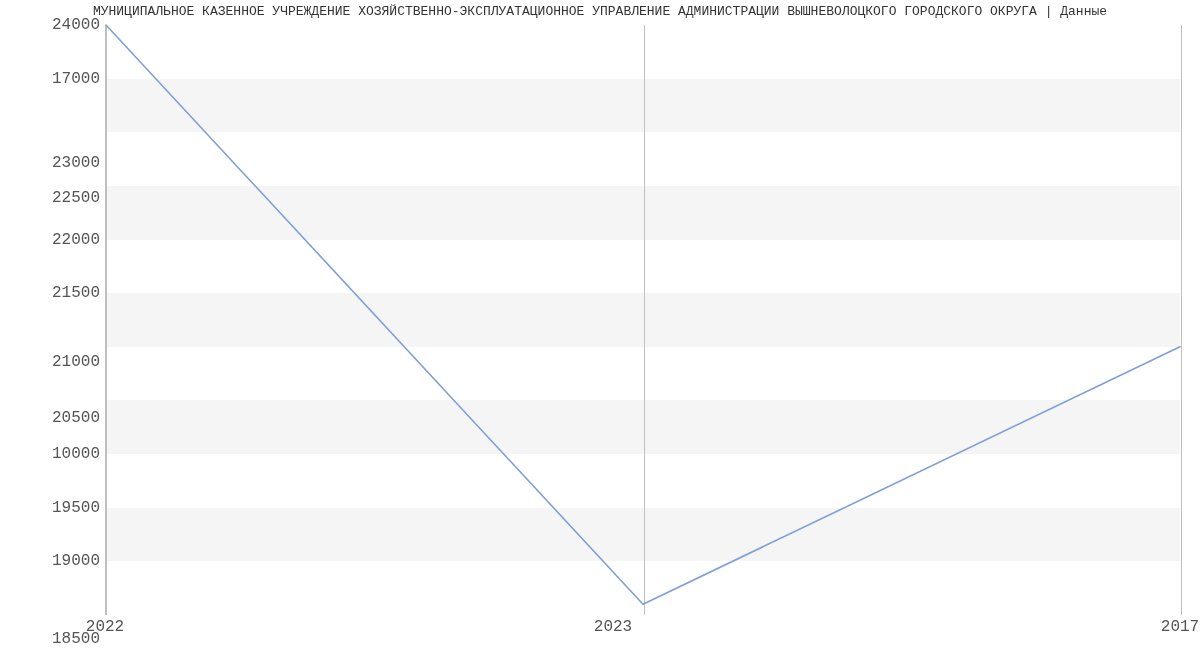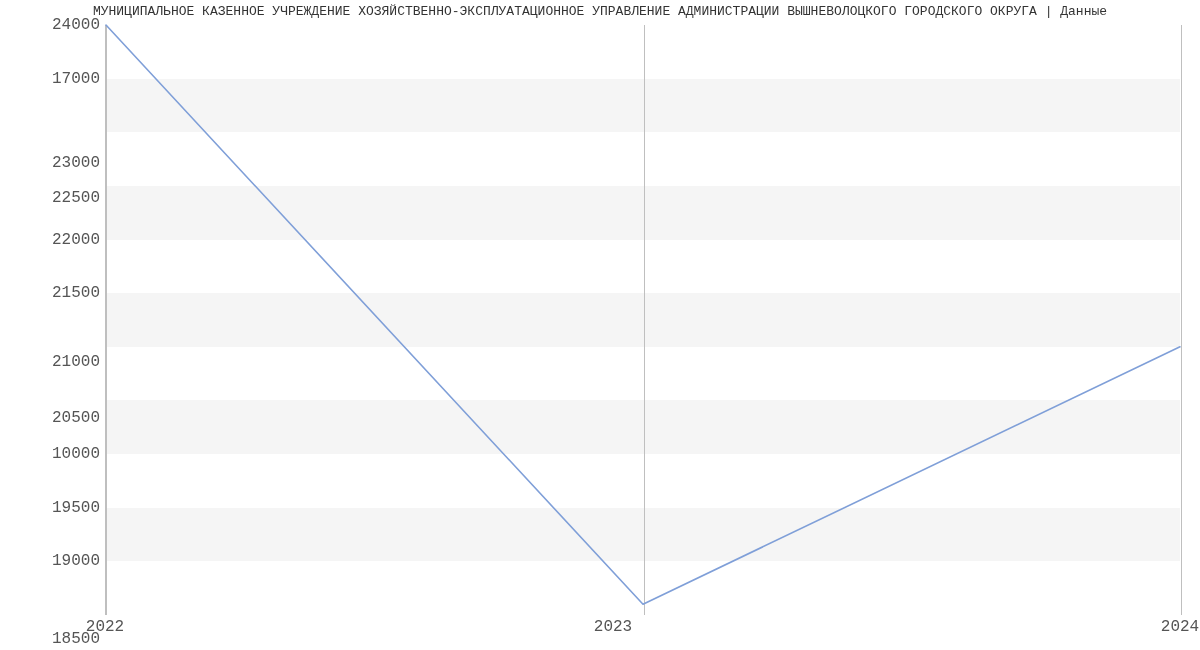--- a/index.html
+++ b/index.html
@@ -107,14 +107,14 @@
     <div class="y-tick" style="top: 418px;">20500</div>
     <div class="y-tick" style="top: 346.818px; margin-top: 15px;">21000</div>
     <div class="y-tick" style="top: 293.182px;">21500</div>
     <div class="y-tick" style="top: 239.545px;">22000</div>
     <div class="y-tick" style="top: 198px;">22500</div>
     <div class="y-tick" style="top: 132.273px; margin-top: 31px;">23000</div>
     <div class="y-tick" style="top: 78.6364px;">17000</div>
     <div class="y-tick" style="top: 25px;">24000</div>
     <div class="x-tick" style="left: 105px;">2022</div>
     <div class="x-tick" style="left: 613px;">2023</div>
-    <div class="x-tick" style="left: 1180px;">2024</div>
+    <div class="x-tick" style="left: 1180px;">2017</div>
   </div>
 
 </body></html>

